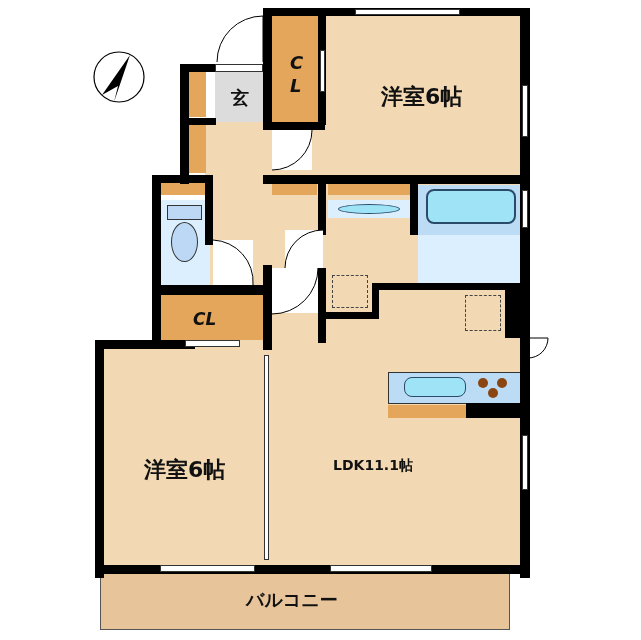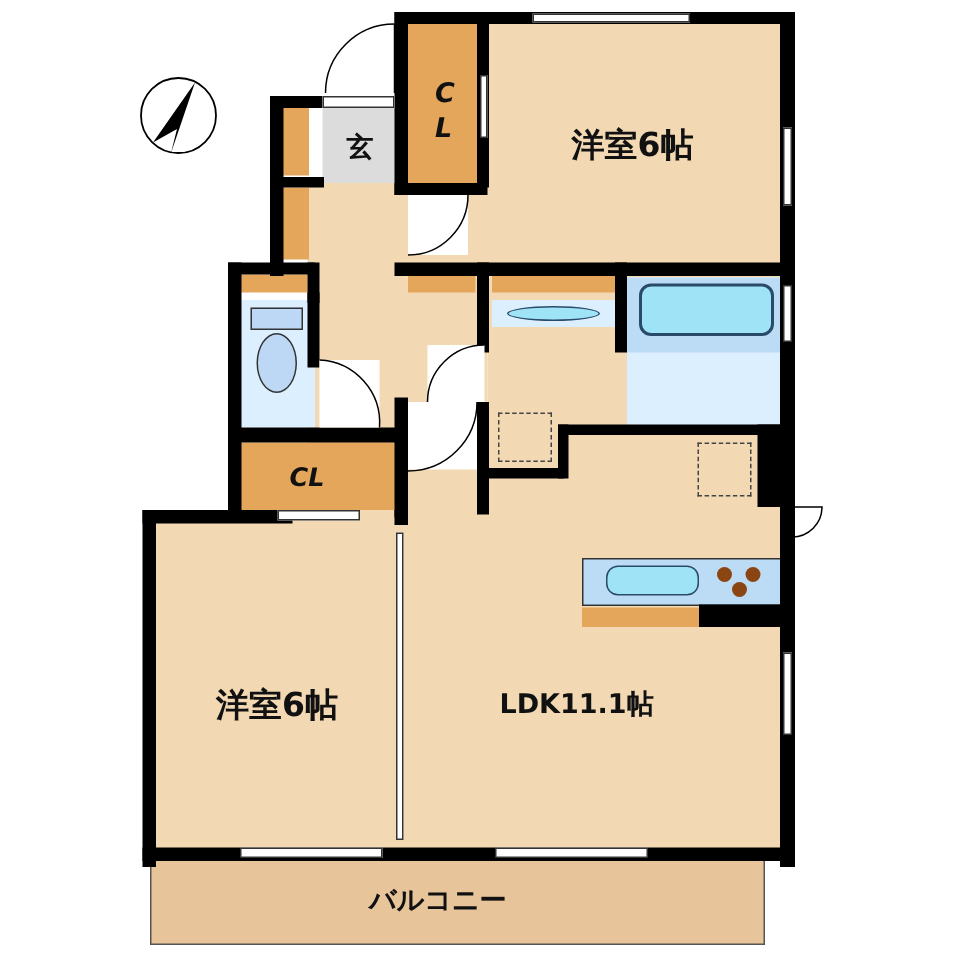--- a/index.html
+++ b/index.html
@@ -140,13 +140,13 @@
 <svg width="50" height="50" style="left:272px;top:268px;">
   <rect x="0" y="0" width="46" height="45" fill="#fff"></rect>
   <path d="M46 0 A46 46 0 0 1 0 46" fill="none" stroke="#000" stroke-width="1"></path>
 </svg>
 <svg width="30" height="30" style="left:528px;top:338px;">
   <path d="M0 0 L20 0 A20 20 0 0 1 0 20" fill="none" stroke="#000" stroke-width="1"></path>
 </svg>
 
 <div class="label" style="left:381px;top:82px;font-size:22px;">洋室6帖</div>
 <div class="label" style="left:144px;top:455px;font-size:22px;">洋室6帖</div>
-<div class="label" style="left:333px;top:457px;font-size:18px;">LDK11.1帖</div>
+<div class="label" style="left:333px;top:457px;font-size:14px;">LDK11.1帖</div>
 
 </body></html>

